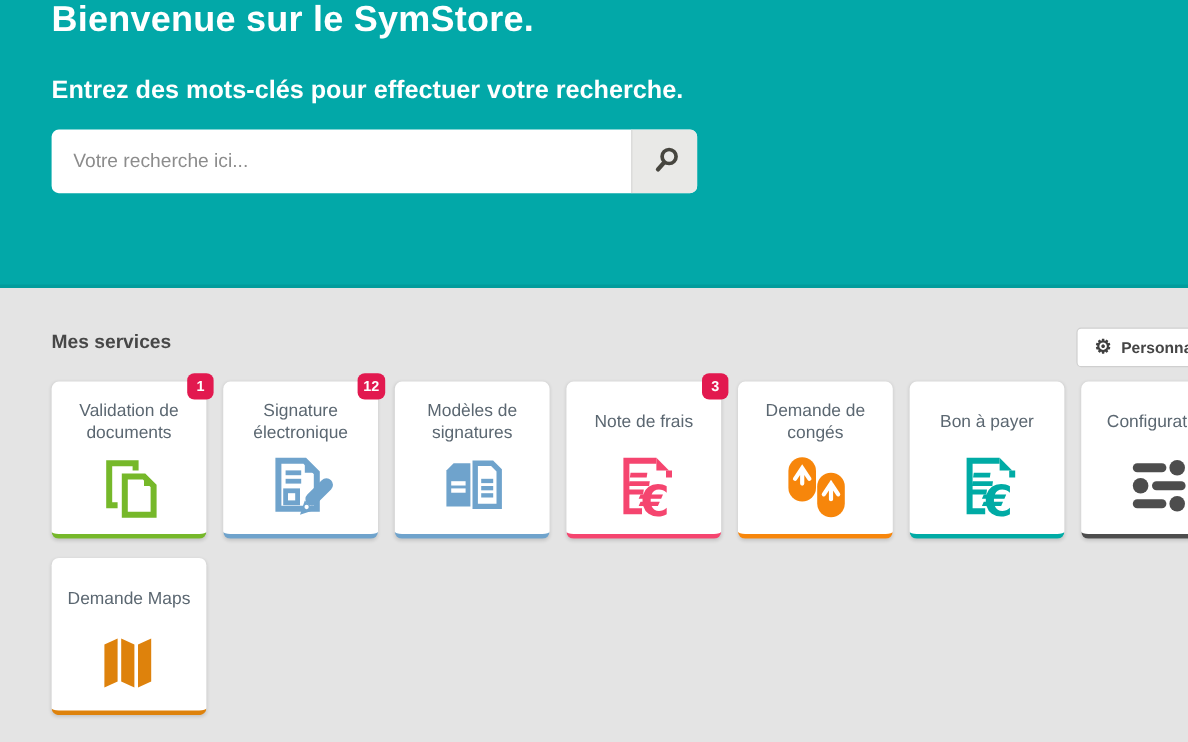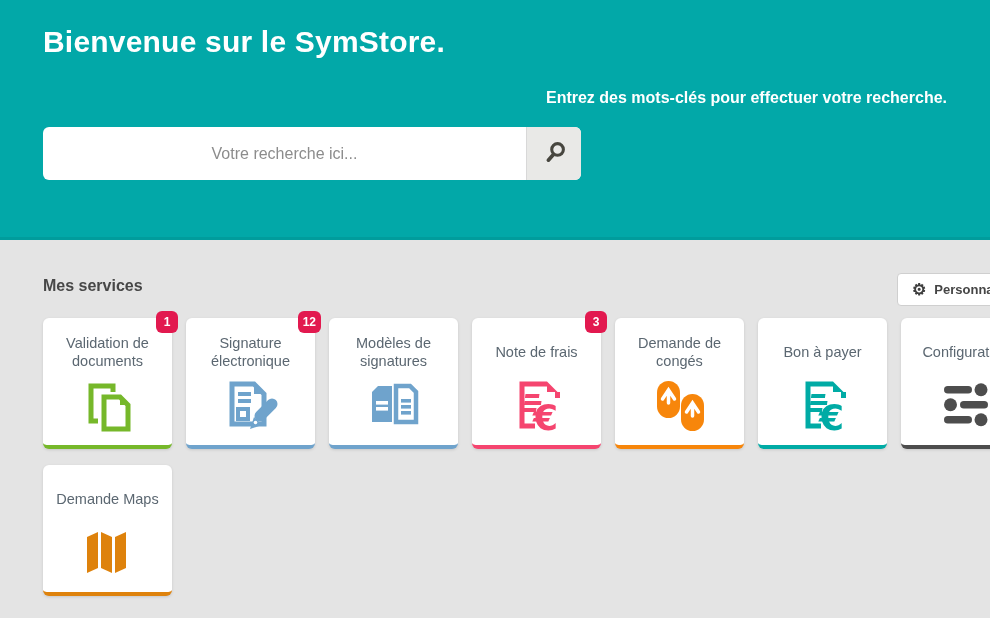--- a/index.html
+++ b/index.html
@@ -15,54 +15,51 @@
   
   .hero {
     height: 240px;
     background: #02A8A8;
     padding: 0 43px;
     box-sizing: border-box;
     border-bottom: 3px solid rgba(0,0,0,0.07);
   }
   .hero-title {
     margin: 0;
-    padding-top: 25px;
     font-size: 30px;
     font-weight: bold;
     color: #FFFFFF;
     letter-spacing: 0.2px;
   }
   .hero-subtitle {
     margin: 0;
     margin-top: 30px;
-    font-size: 16px;
+    font-size: 21px;
     font-weight: bold;
     color: #FFFFFF;
-    text-align: right;
   }
   .search-bar {
     margin-top: 20px;
     width: 538px;
     height: 53px;
     background: #FFFFFF;
     border-radius: 6px;
     display: flex;
     align-items: stretch;
     overflow: hidden;
   }
   .search-input {
     flex: 1;
     border: none;
     outline: none;
     font-family: "Liberation Sans", sans-serif;
     font-size: 16px;
     color: #666666;
     padding: 0 18px;
     background: transparent;
-    text-align: center;
   }
   .search-input::placeholder { color: #8C8C8C; opacity: 1; }
   .search-button {
     width: 55px;
     border: none;
     border-left: 1px solid #D8D8D8;
     background: #E9E9E7;
     cursor: pointer;
     display: flex;
     align-items: center;

